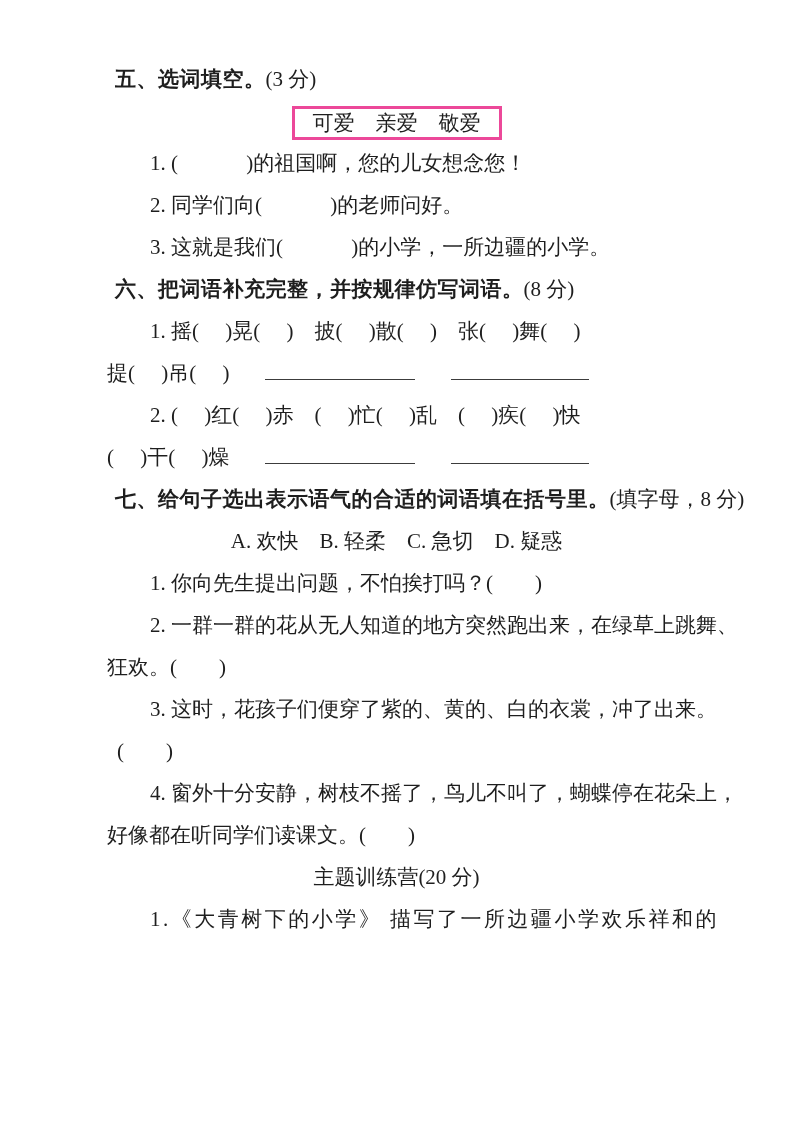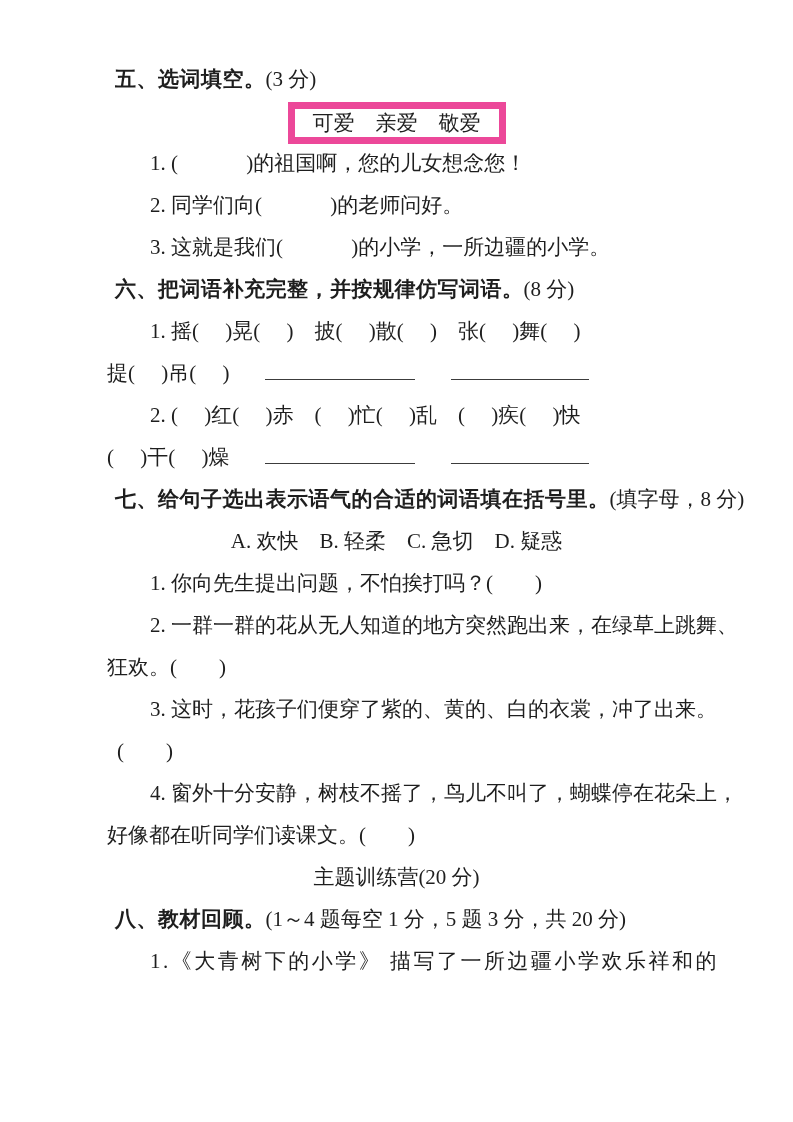--- a/index.html
+++ b/index.html
@@ -42,21 +42,21 @@
   .m-cont { margin-left: 107px; }
   .m-bracket-left { margin-left: 117px; }
   .center { text-align: center; }
   .flexrow {
     display: flex;
     justify-content: flex-start;
     margin-right: 118px;
   }
   .wordbox {
     display: inline-block;
-    border: 7px solid #ec4899;
+    border: 3px solid #ec4899;
     padding: 0 18px;
     height: 28px;
     line-height: 28px;
     vertical-align: middle;
     background: #ffffff;
   }
   .blank {
     display: inline-block;
     width: 150px;
     height: 0.95em;
@@ -123,19 +123,16 @@
     <div class="line m-item">4. 窗外十分安静，树枝不摇了，鸟儿不叫了，蝴蝶停在花朵上，</div>
     <div class="line m-cont flexrow">
       <span>好像都在听同学们读课文。</span>
         <span>(　　)</span>
     </div>
   </div>
 
   <div class="line center">主题训练营(20 分)</div>
 
   <div>
-    <div class="line m-head">
-      <span class="h-bold">八、教材回顾。</span><span class="score">(1～4 题每空 1 分，5 题 3 分，共 20 分)</span>
-    </div>
     <div class="line m-item spread">1.《大青树下的小学》 描写了一所边疆小学欢乐祥和的</div>
   </div>
 
 </div>
 
 </body></html>

